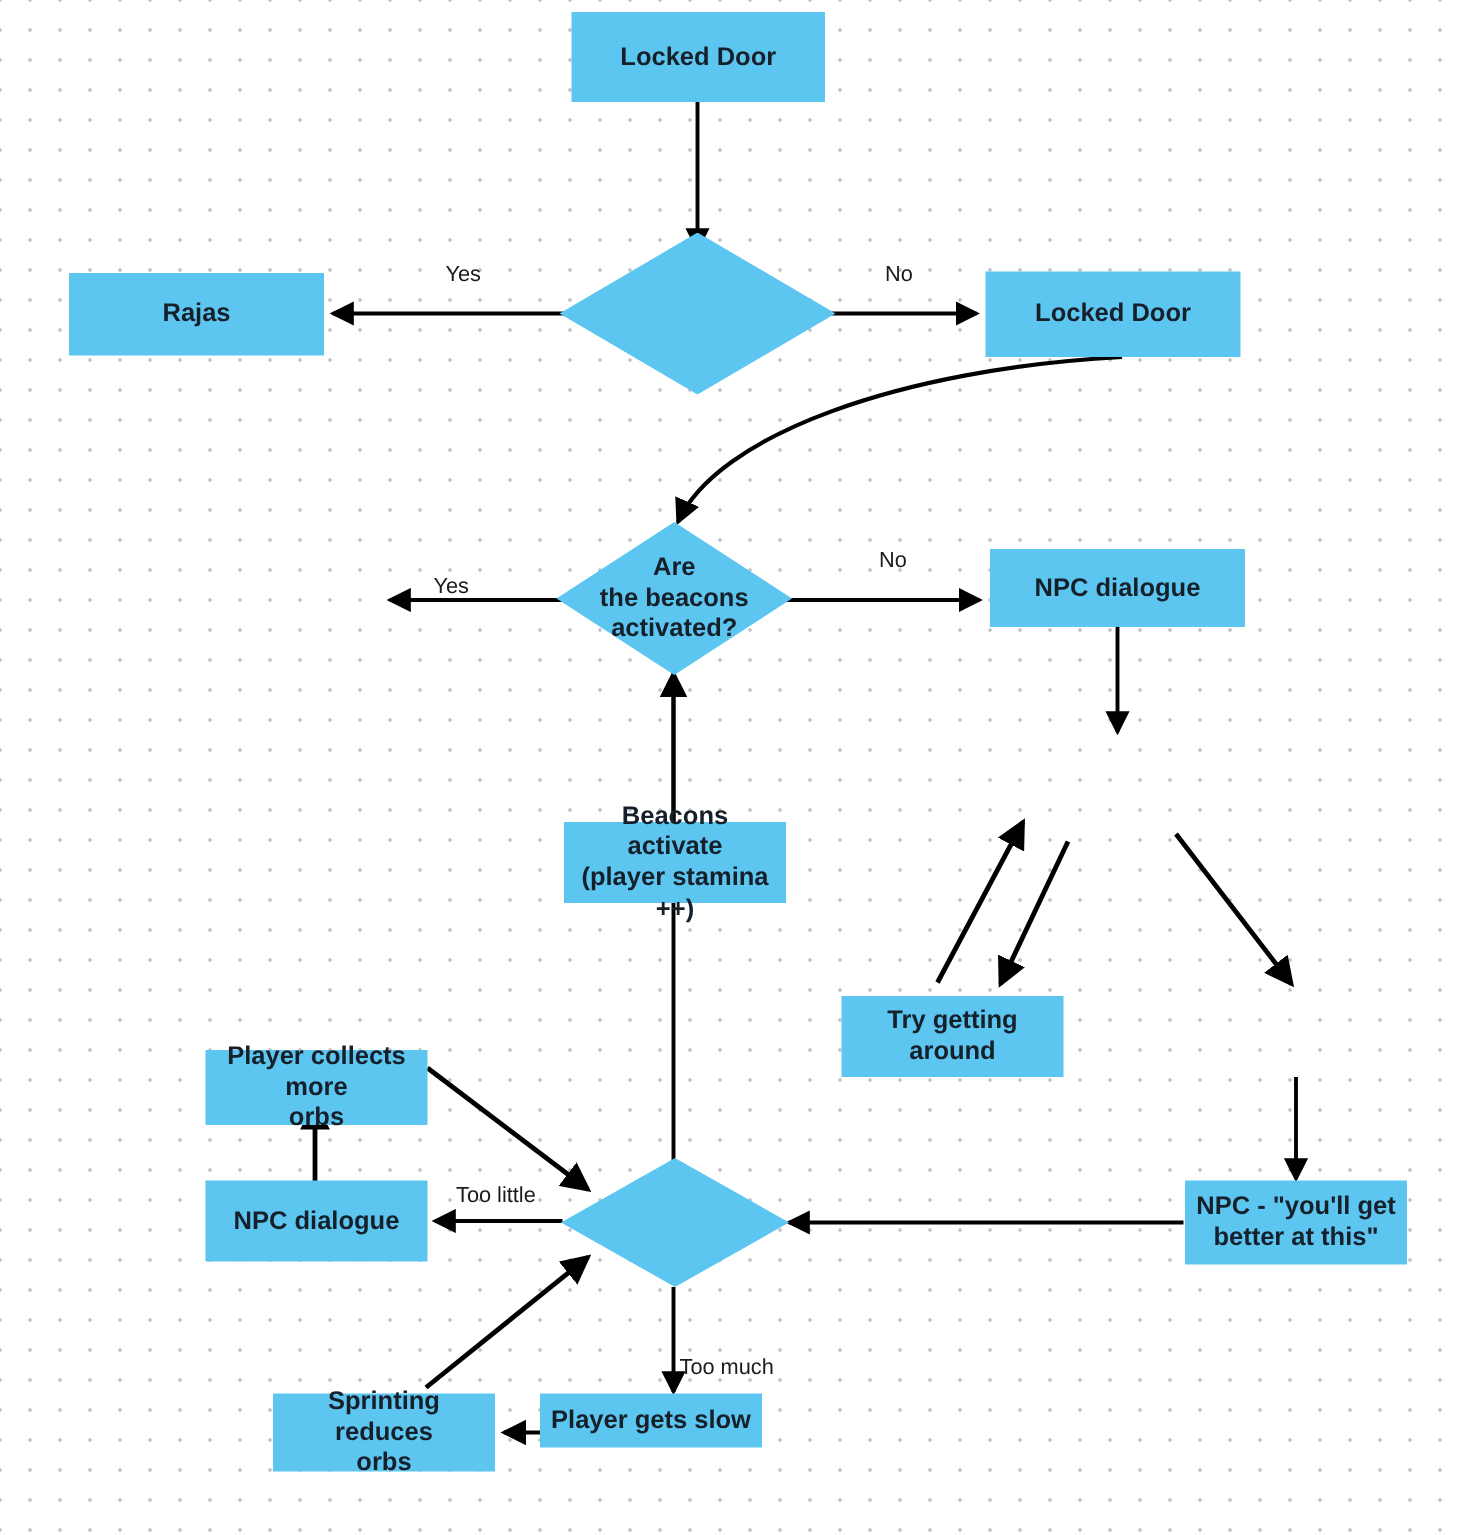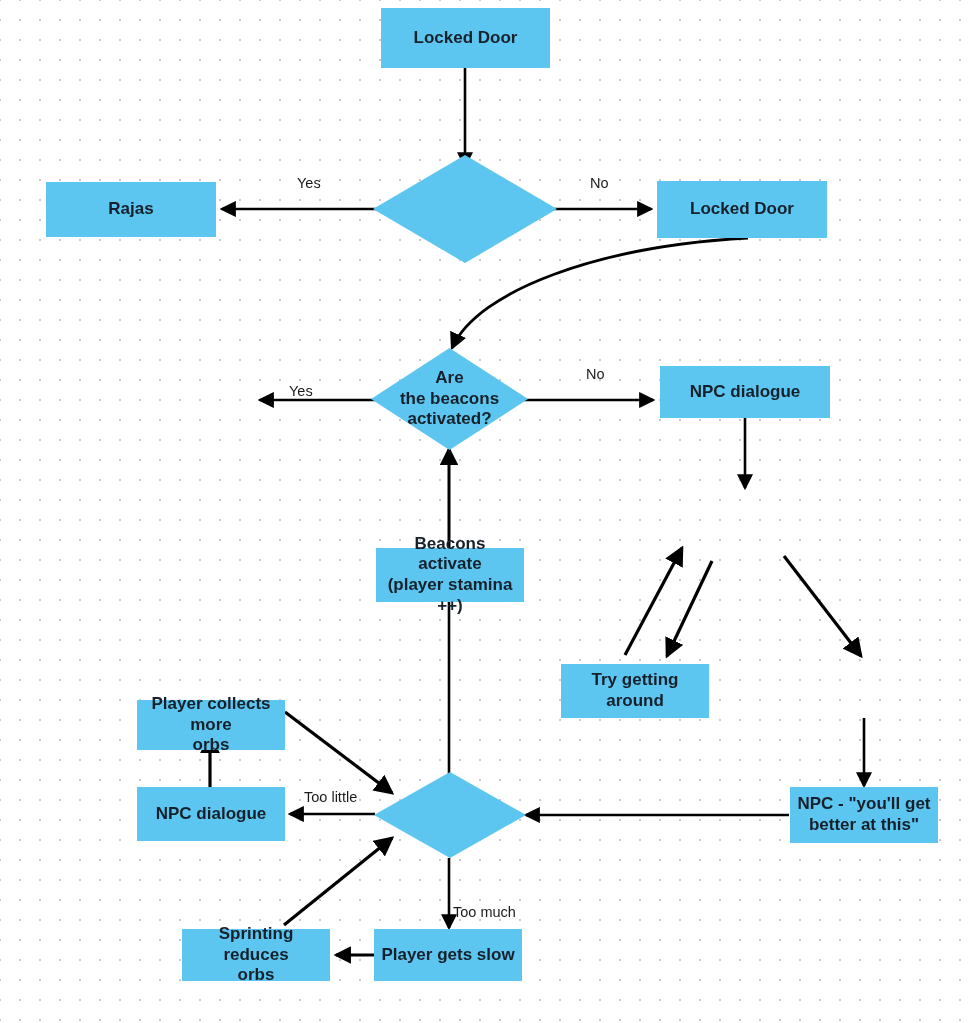--- a/index.html
+++ b/index.html
@@ -196,21 +196,21 @@
 
   <div class="node diamond" style="left:374px; top:772px; width:152px; height:86px;">
     <span class="diamond-shape"></span>
   </div>
 
   <div class="node" style="left:182px; top:929px; width:148px; height:52px;">
     <span>Sprinting reduces
 orbs</span>
   </div>
 
-  <div class="node" style="left:374px; top:929px; width:148px; height:52px;">
+  <div class="node" style="left:360px; top:929px; width:148px; height:36px;">
     <span>Player gets slow</span>
   </div>
 
   <div class="edge-label" style="left:297px; top:175px;">Yes</div>
 
   <div class="edge-label" style="left:590px; top:175px;">No</div>
 
   <div class="edge-label" style="left:289px; top:383px;">Yes</div>
 
   <div class="edge-label" style="left:586px; top:366px;">No</div>

